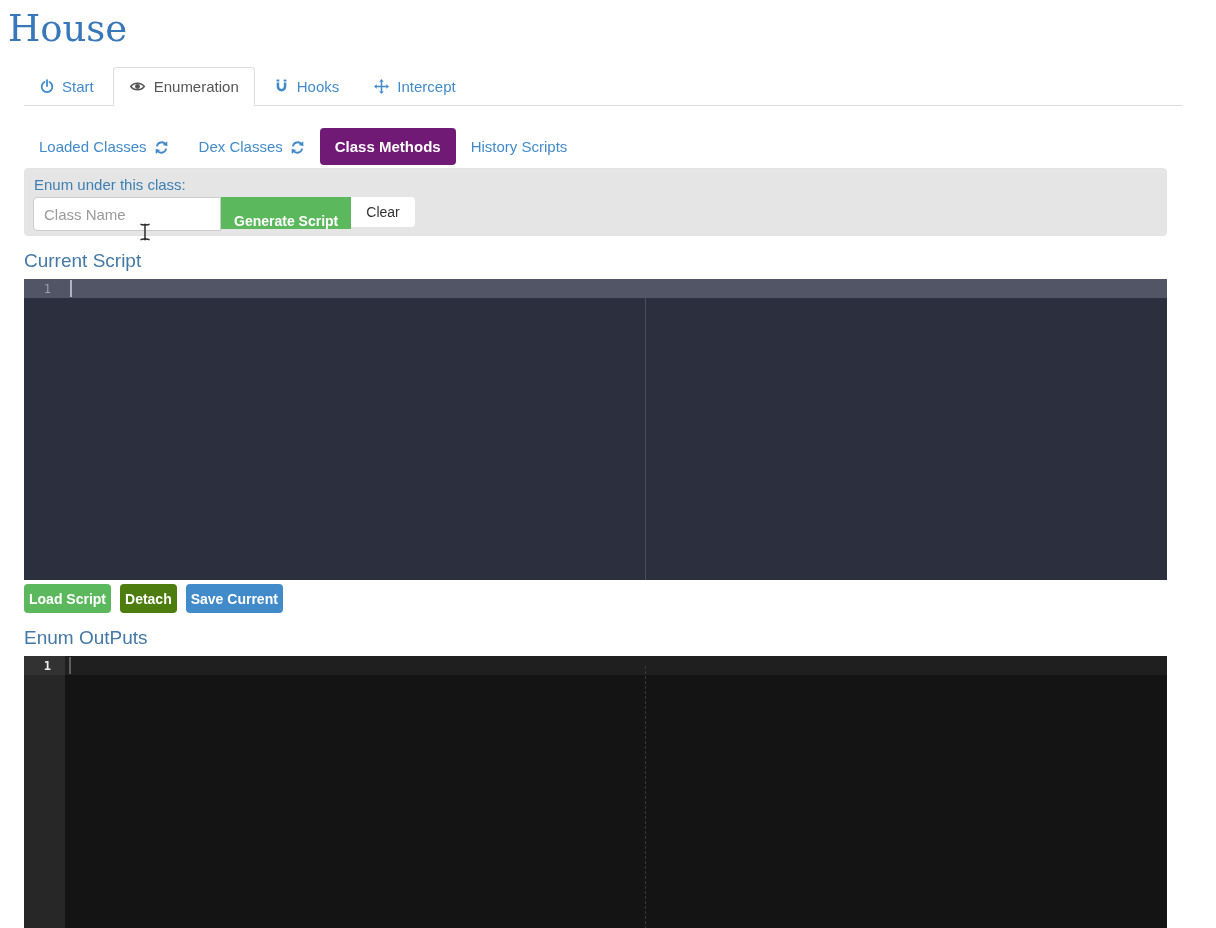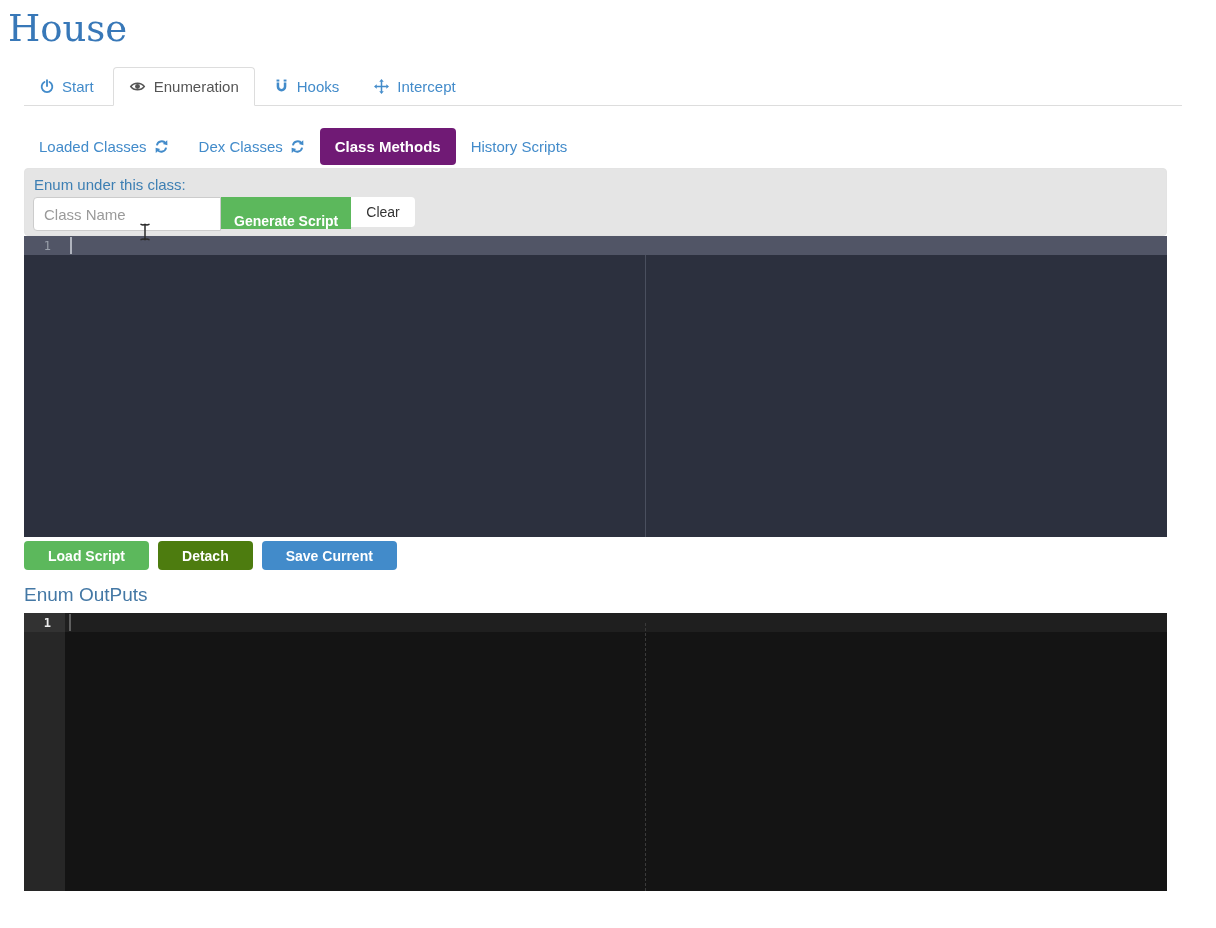--- a/index.html
+++ b/index.html
@@ -56,21 +56,21 @@
   .tab svg { display: block; }
 
   
   .nav-pills {
     margin: 22px 0 0 24px;
     display: flex;
     align-items: center;
   }
   .pill {
     display: flex;
-    align-items: flex-start;
+    align-items: flex-end;
     gap: 7px;
     padding: 10px 15px;
     font-size: 15px;
     color: #428bca;
     cursor: pointer;
     border-radius: 4px;
     white-space: nowrap;
   }
   .pill.active {
     background: #701a75;
@@ -189,21 +189,21 @@
 
   
   .script-actions {
     margin: 4px 0 0 24px;
     display: flex;
     gap: 9px;
   }
   .btn {
     border: none;
     height: 29px;
-    padding: 0 24px;
+    padding: 0 5px;
     border-radius: 4px;
     color: #fff;
     font-weight: bold;
     font-size: 14px;
     cursor: pointer;
     font-family: "Liberation Sans", sans-serif;
   }
   .btn-load   { background: #5cb85c; }
   .btn-detach { background: #4d7c0f; }
   .btn-save   { background: #428bca; }
@@ -300,20 +300,21 @@
 
   <div class="well">
     <div class="well-label">Enum under this class:</div>
     <div class="input-group">
       <input class="class-input" type="text" placeholder="Class Name" style="">
       <button class="btn-generate">Generate Script</button>
       <button class="btn-clear">Clear</button>
     </div>
   </div>
 
+  <div class="section-heading">Current Script</div>
   <div class="editor editor-dark">
     <div class="active-line"></div>
     <div class="line-number">1</div>
     <div class="caret"></div>
     <div class="ruler"></div>
   </div>
 
   <div class="script-actions">
     <button class="btn btn-load">Load Script</button>
     <button class="btn btn-detach">Detach</button>

